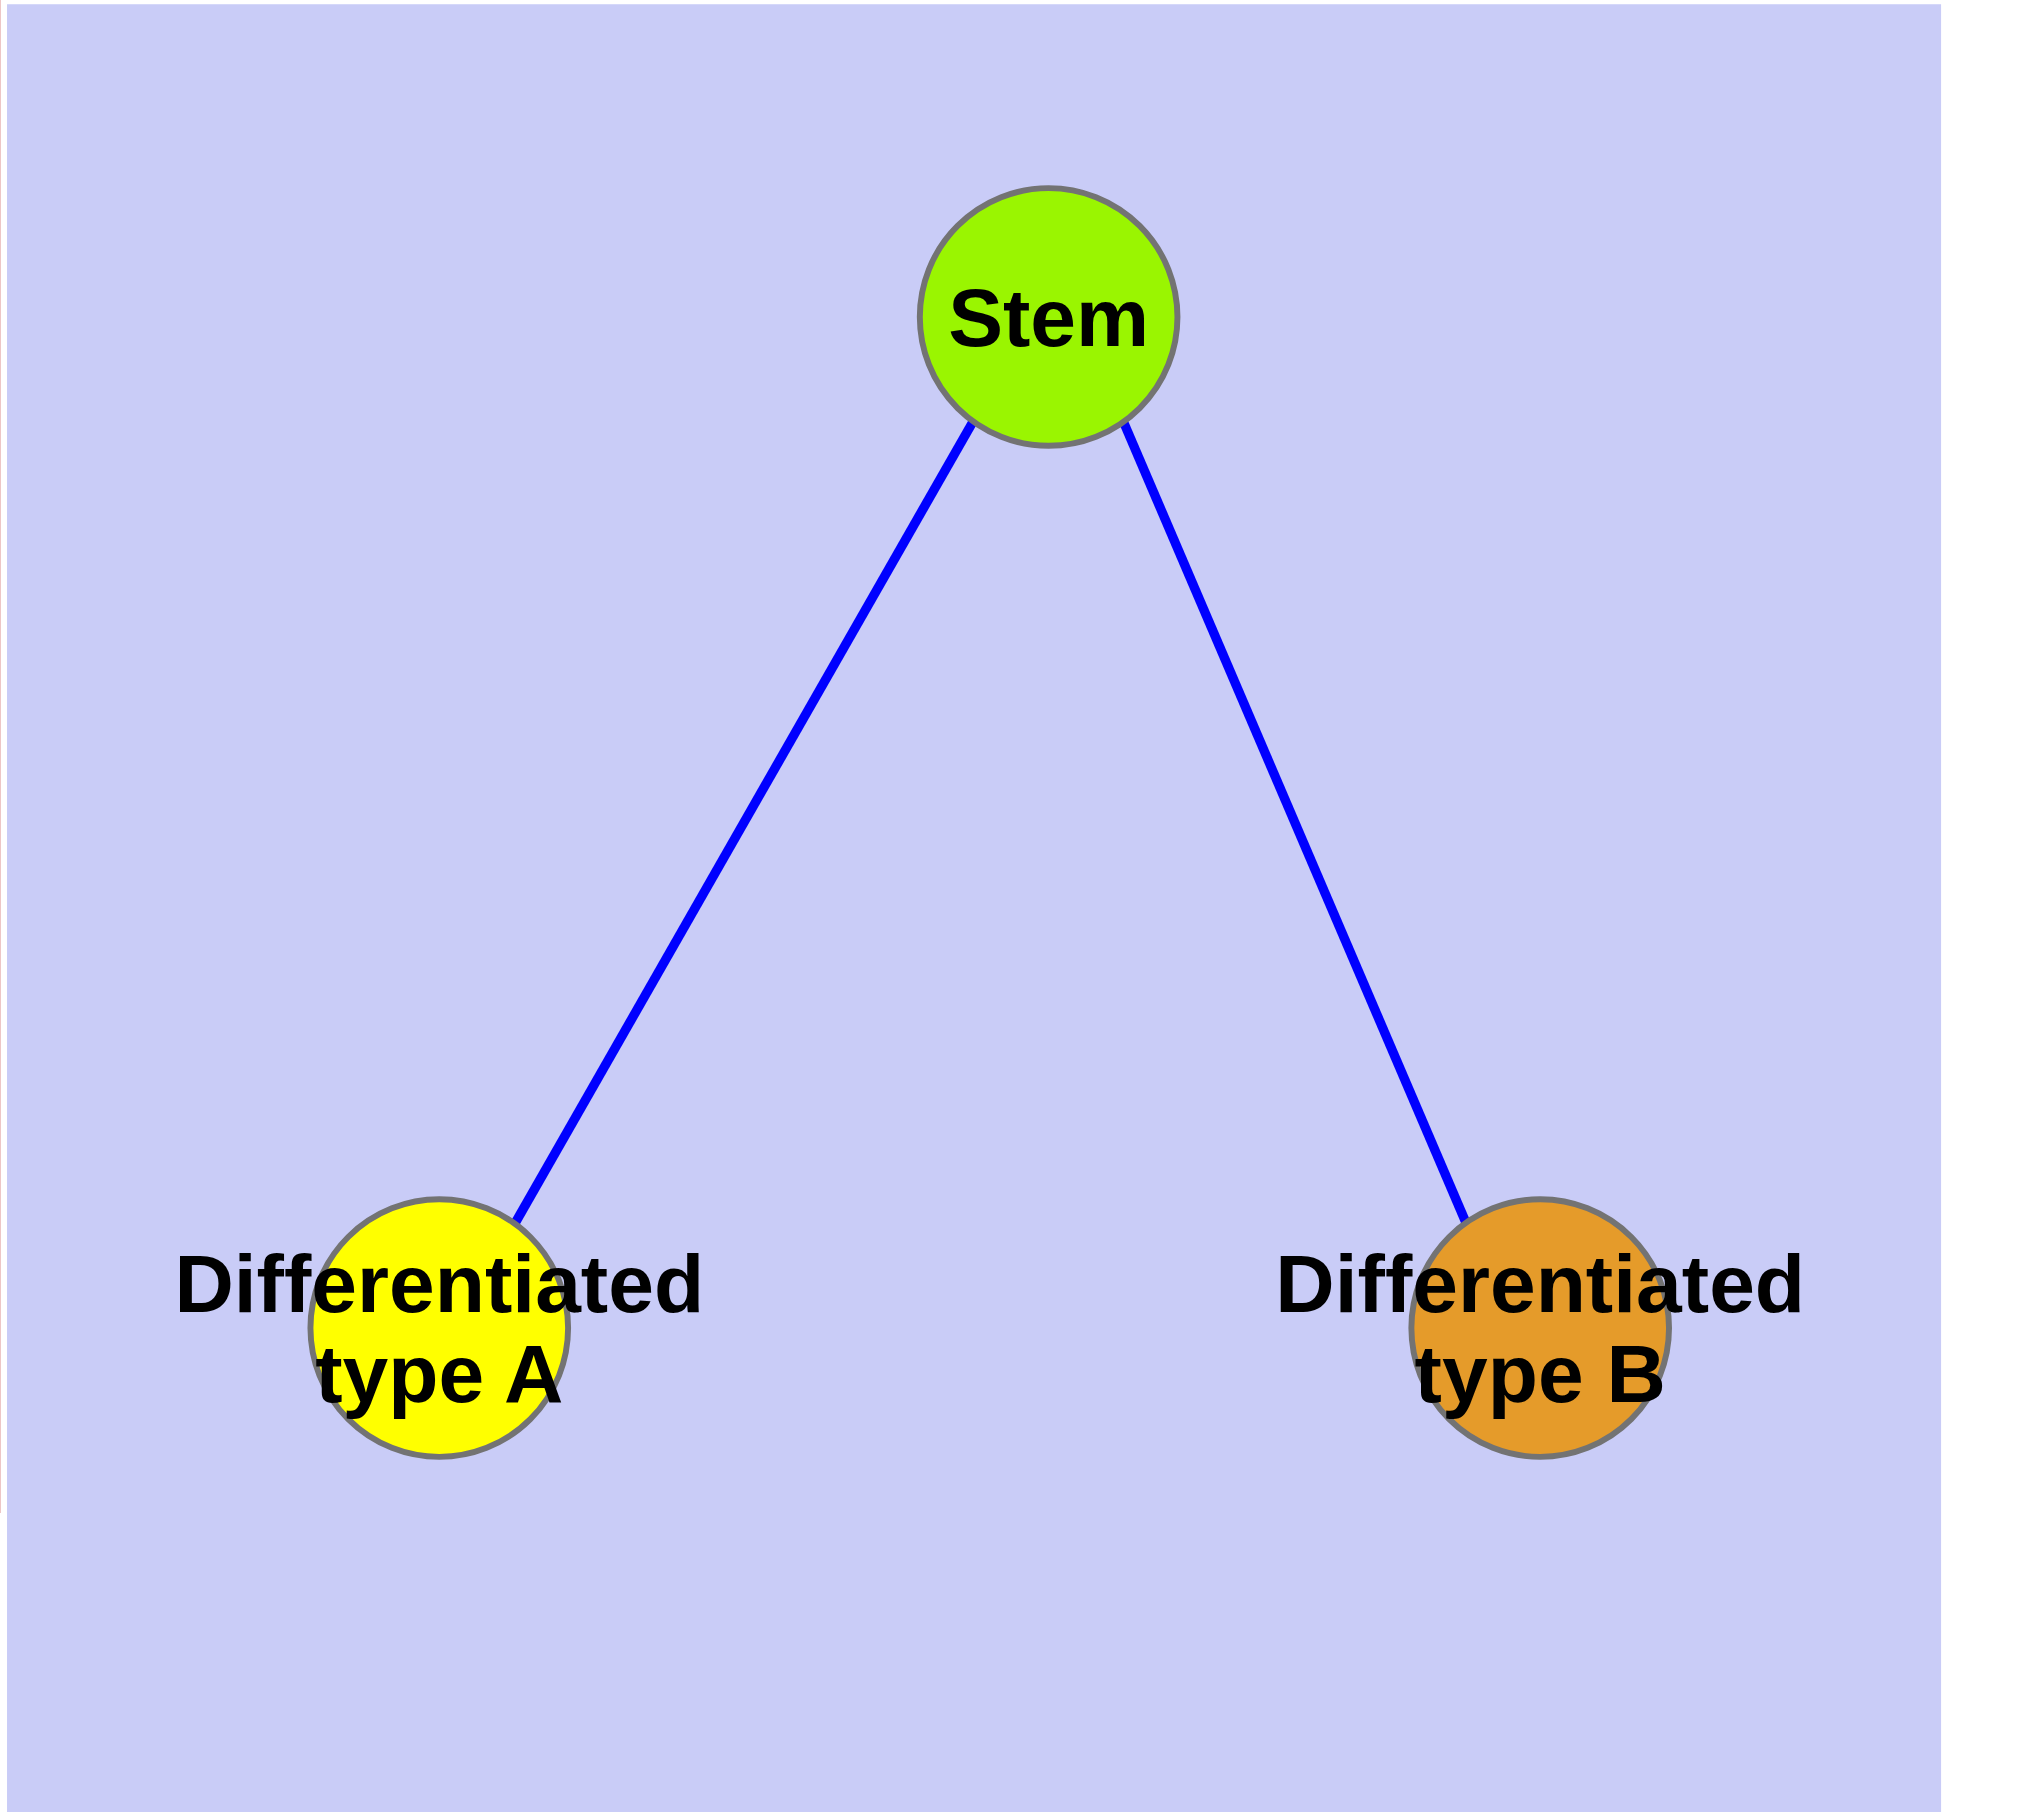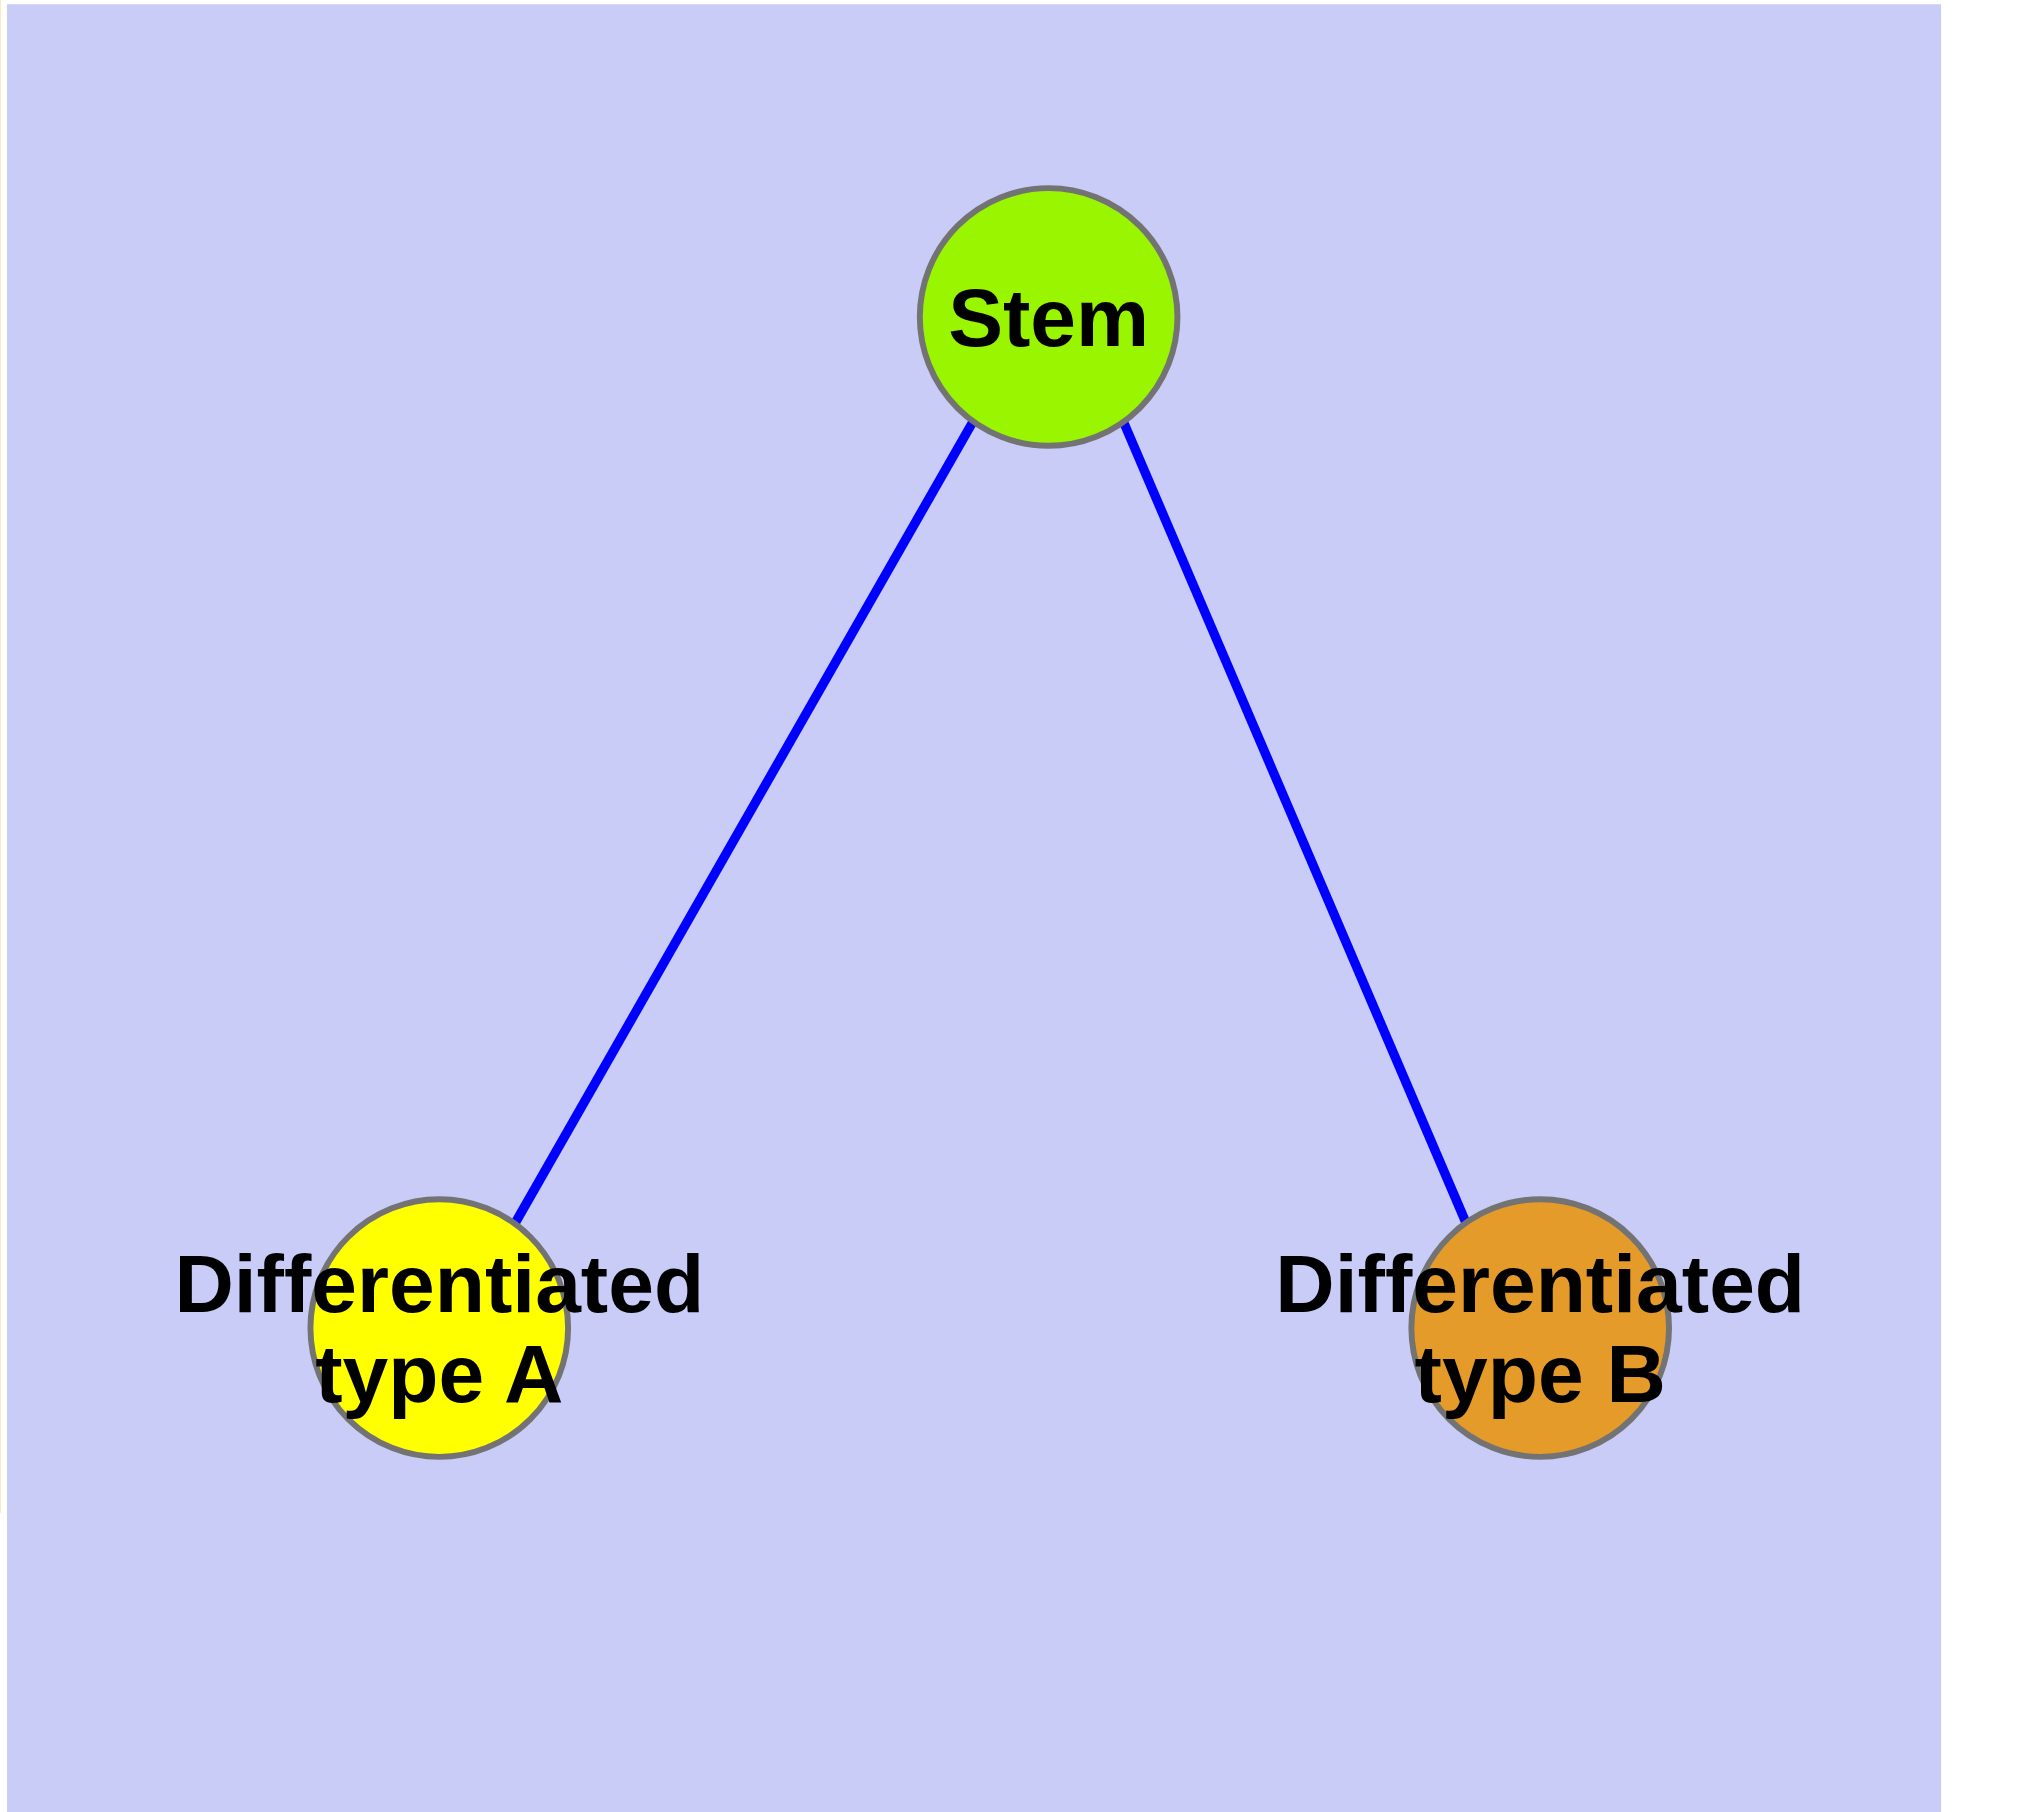--- a/index.html
+++ b/index.html
@@ -10,21 +10,21 @@
   body {
     width: 2021px;
     height: 1812px;
     overflow: hidden;
     font-family: "Liberation Sans", sans-serif;
   }
   #canvas {
     position: relative;
     width: 2021px;
     height: 1513px;
-    background: #eab308;
+    background: #b91c1c;
   }
   #graph-svg {
     position: absolute;
     left: 0;
     top: 0;
     width: 2021px;
     height: 1812px;
     display: block;
   }
   .node-label {

